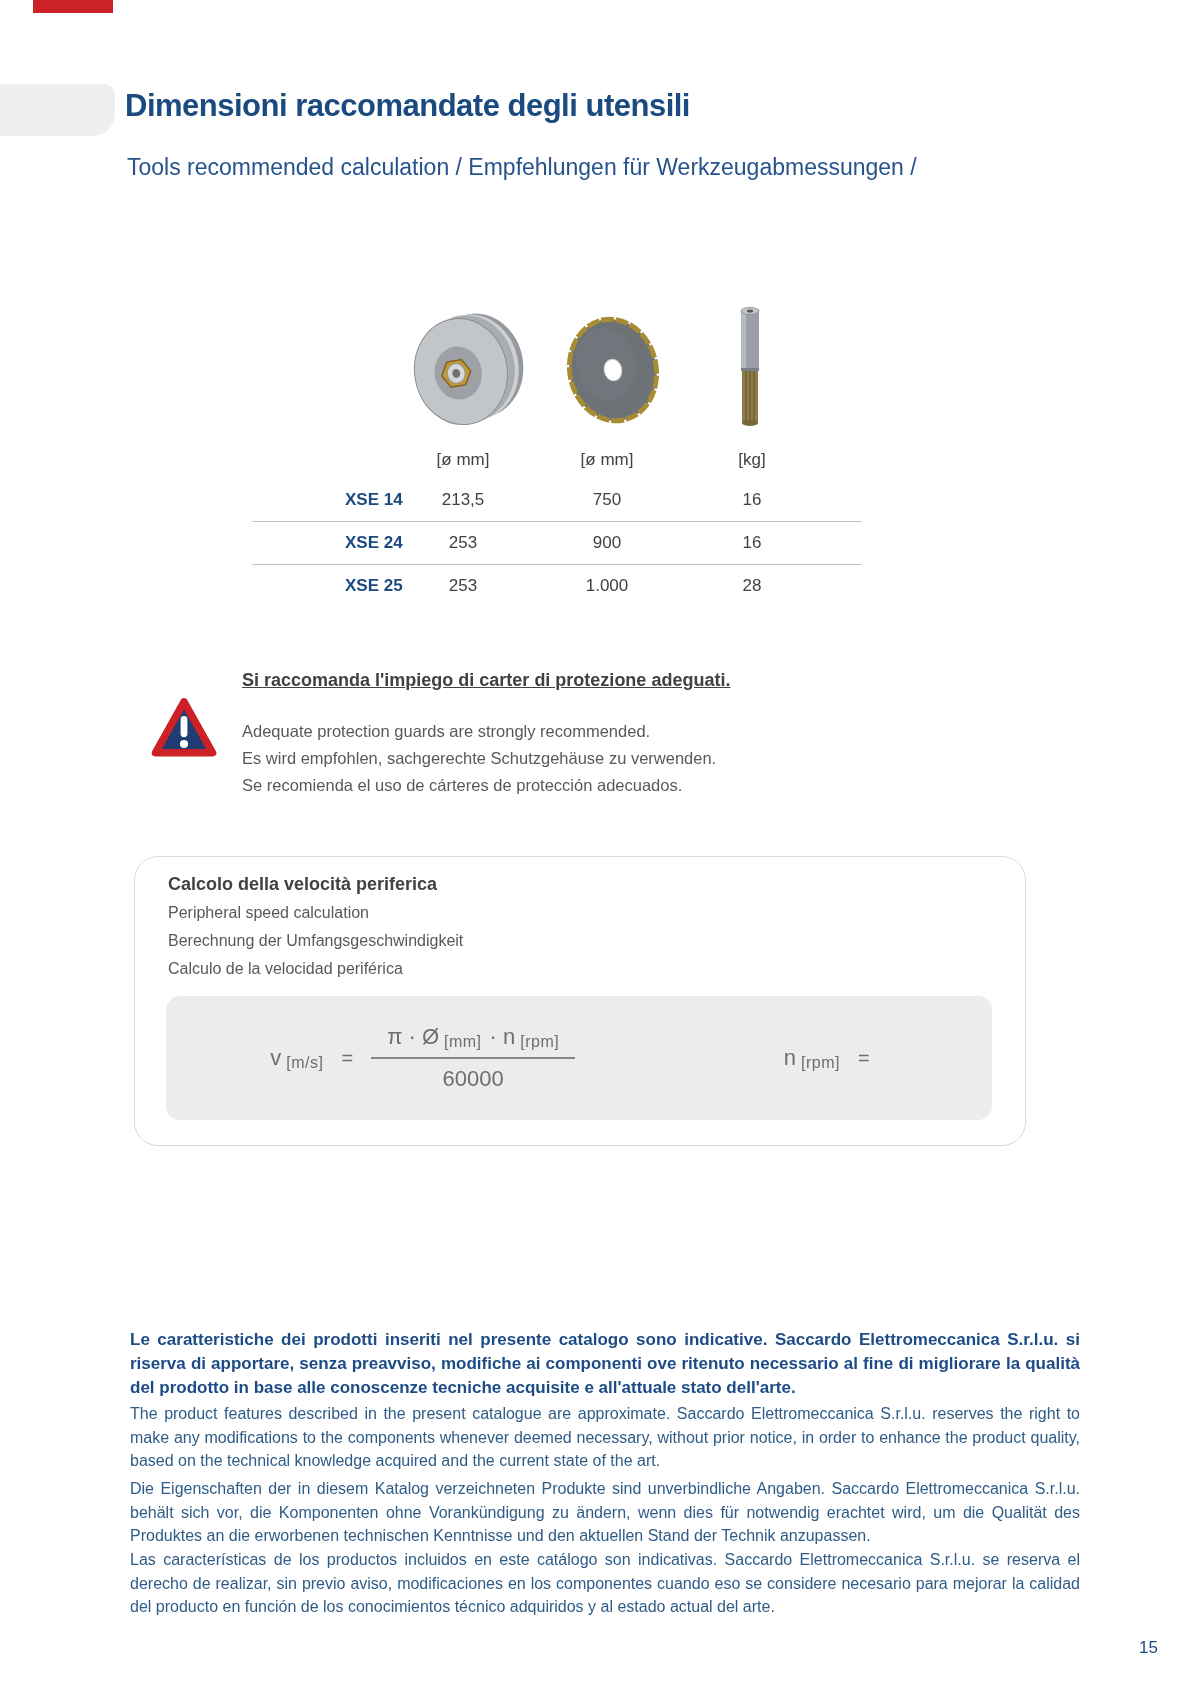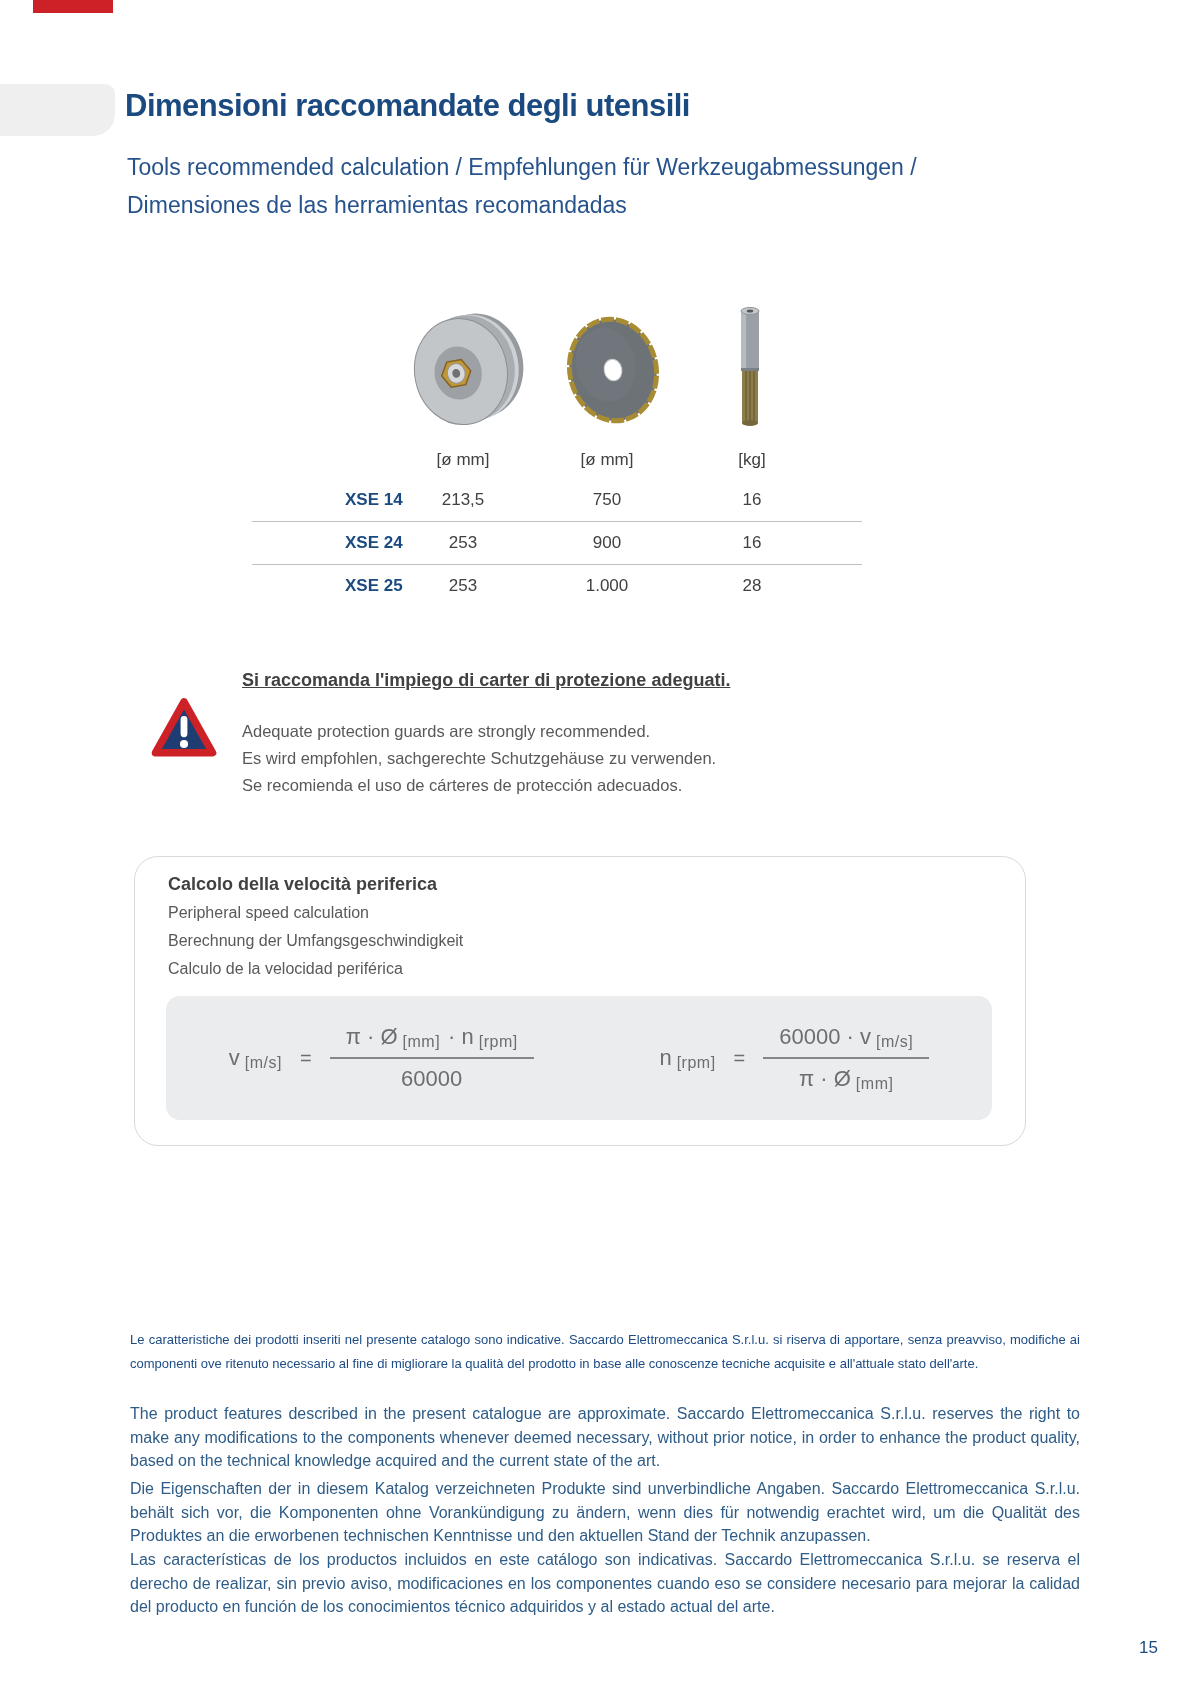--- a/index.html
+++ b/index.html
@@ -49,38 +49,37 @@
   .f-eq{margin:0 18px;font-size:20px;}
   .f-lhs{white-space:nowrap;}
   .unit{font-size:16px;margin-left:5px;position:relative;top:3px;letter-spacing:0.5px;}
   .frac{display:inline-flex;flex-direction:column;align-items:center;}
   .frac .num{padding:0 16px 7px 16px;border-bottom:2px solid #85868a;white-space:nowrap;}
   .frac .den{padding-top:7px;white-space:nowrap;}
   .gap{display:inline-block;width:8px;}
 
   
   .disc{left:130px;width:950px;text-align:justify;}
-  .disc-bold{top:1328px;font-size:13px;line-height:24px;font-weight:normal;color:#1c4b85;}
+  .disc-bold{top:1328px;font-size:17px;line-height:24px;font-weight:bold;color:#1c4b85;}
   .disc-reg{font-size:16px;line-height:23.5px;color:#2e5c87;}
   .disc-en{top:1402px;} .disc-de{top:1477px;} .disc-es{top:1548px;}
 
   .page-num{left:1108px;top:1638px;width:50px;text-align:right;font-size:17px;color:#1c4b85;}
 </style>
 </head>
 <body>
 
 <div id="page">
 
   <div class="abs red-bar"></div>
   <div class="abs side-tab"></div>
 
   <div class="abs page-title">Dimensioni raccomandate degli utensili</div>
   <div class="abs page-subtitle">
     <span>Tools recommended calculation / Empfehlungen für Werkzeugabmessungen /</span><br>
-    <span>Dimensiones de las herramientas recomandadas</span>
   </div>
 
   <svg class="abs prod" style="left:400px;top:306px;" width="128" height="132" viewBox="0 0 130 132">
     <g transform="rotate(-10 65 66)">
       <ellipse cx="80" cy="62" rx="46" ry="53" fill="#969a9f"></ellipse>
       <ellipse cx="74" cy="63" rx="47" ry="54" fill="#ced1d4"></ellipse>
       <ellipse cx="70" cy="63" rx="47" ry="54" fill="#a9adb2"></ellipse>
       <ellipse cx="62" cy="65" rx="47" ry="54" fill="#c3c6c9" stroke="#8b8e92" stroke-width="1"></ellipse>
       <ellipse cx="59" cy="66" rx="24" ry="27" fill="#9da1a5"></ellipse>
       <polygon points="72,66 64.5,79 49.5,79 42,66 49.5,53 64.5,53" fill="#c2973a" stroke="#7e6320" stroke-width="1.5"></polygon>
@@ -152,24 +151,20 @@
       <span class="f-lhs"><span>v</span><span class="unit">[m/s]</span></span>
       <span class="f-eq">=</span>
       <span class="frac">
         <span class="num"><span>π · Ø</span><span class="unit">[mm]</span><span class="gap"></span><span>· n</span><span class="unit">[rpm]</span></span>
         <span class="den">60000</span>
       </span>
     </div>
     <div class="formula">
       <span class="f-lhs"><span>n</span><span class="unit">[rpm]</span></span>
       <span class="f-eq">=</span>
-      <span class="frac">
-        <span class="num"><span>60000 · v</span><span class="unit">[m/s]</span></span>
-        <span class="den"><span>π · Ø</span><span class="unit">[mm]</span></span>
-      </span>
     </div>
   </div>
 
   <div class="abs disc disc-bold">Le caratteristiche dei prodotti inseriti nel presente catalogo sono indicative. Saccardo Elettromeccanica S.r.l.u. si riserva di apportare, senza preavviso, modifiche ai componenti ove ritenuto necessario al fine di migliorare la qualità del prodotto in base alle conoscenze tecniche acquisite e all'attuale stato dell'arte.</div>
   <div class="abs disc disc-reg disc-de">Die Eigenschaften der in diesem Katalog verzeichneten Produkte sind unverbindliche Angaben. Saccardo Elettromeccanica S.r.l.u. behält sich vor, die Komponenten ohne Vorankündigung zu ändern, wenn dies für notwendig erachtet wird, um die Qualität des Produktes an die erworbenen technischen Kenntnisse und den aktuellen Stand der Technik anzupassen.</div>
   <div class="abs disc disc-reg disc-en">The product features described in the present catalogue are approximate. Saccardo Elettromeccanica S.r.l.u. reserves the right to make any modifications to the components whenever deemed necessary, without prior notice, in order to enhance the product quality, based on the technical knowledge acquired and the current state of the art.</div>
   <div class="abs disc disc-reg disc-es">Las características de los productos incluidos en este catálogo son indicativas. Saccardo Elettromeccanica S.r.l.u. se reserva el derecho de realizar, sin previo aviso, modificaciones en los componentes cuando eso se considere necesario para mejorar la calidad del producto en función de los conocimientos técnico adquiridos y al estado actual del arte.</div>
 
   <div class="abs page-num">15</div>
 </div>

